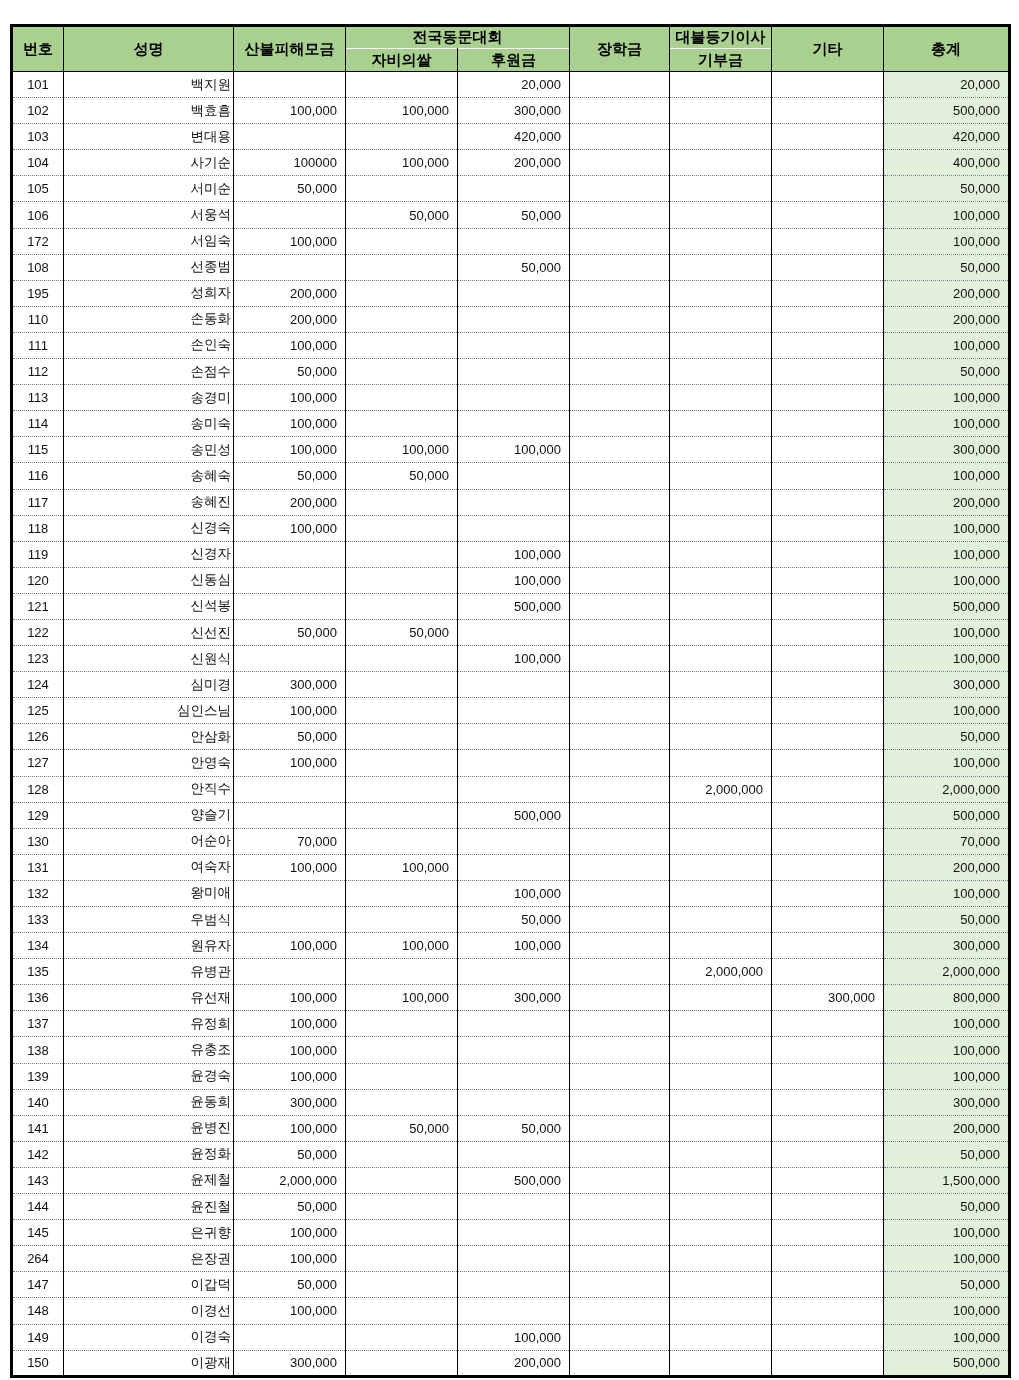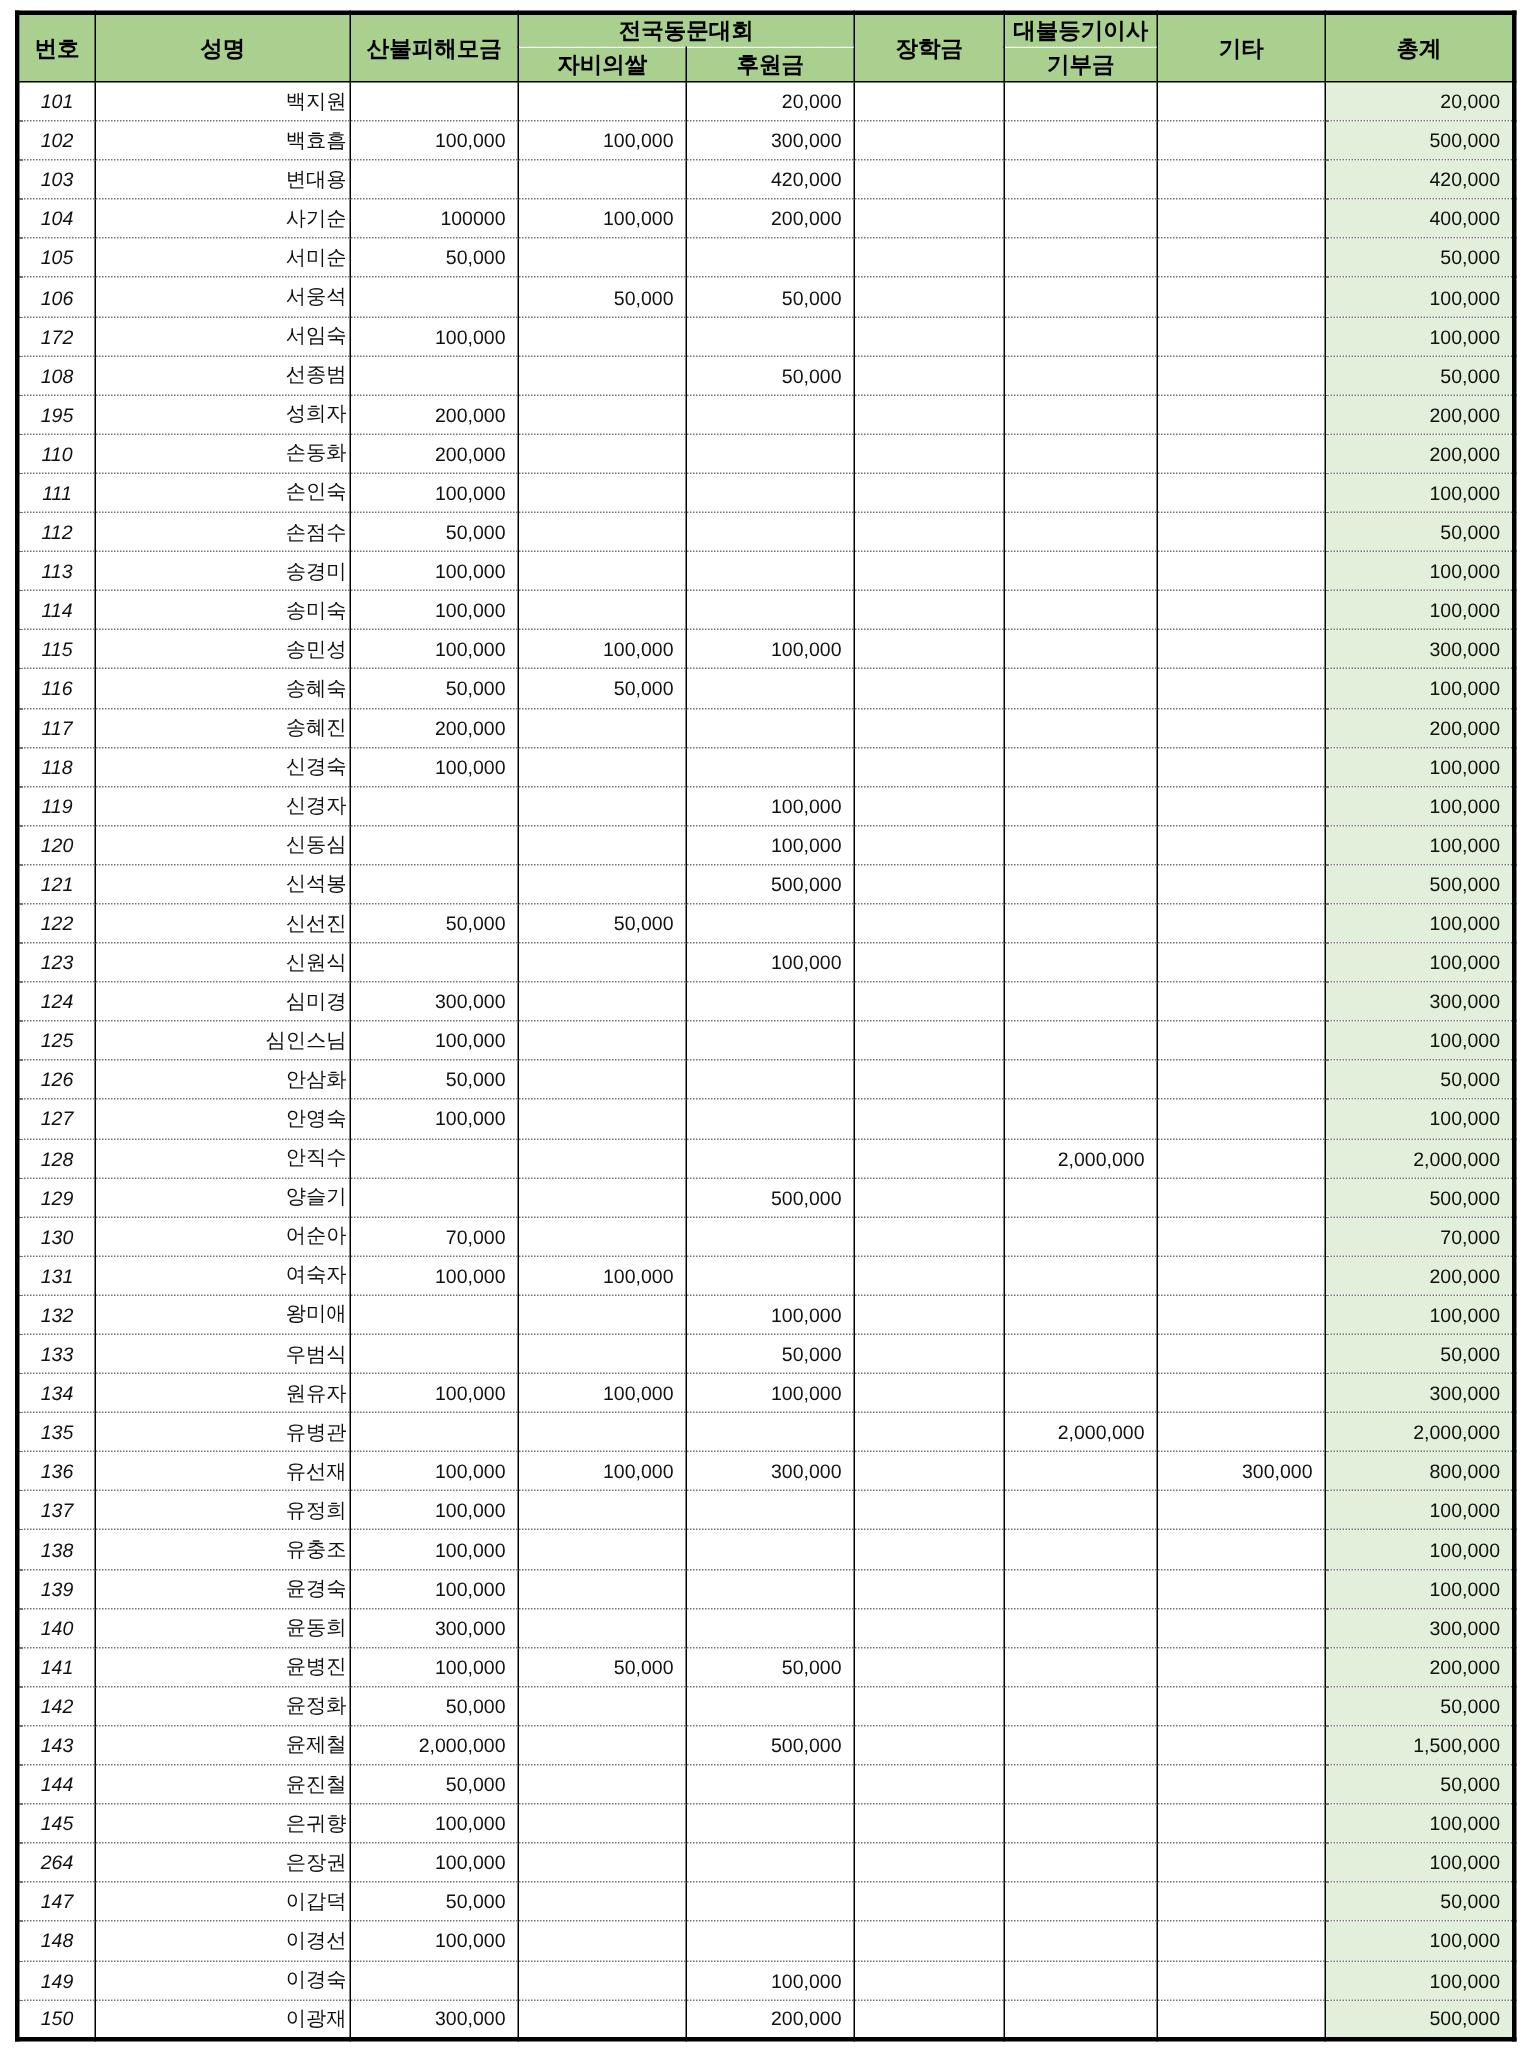--- a/index.html
+++ b/index.html
@@ -5,21 +5,21 @@
   * { box-sizing: border-box; }
   html, body {
     margin: 0; padding: 0;
     width: 1019px; height: 1380px;
     background: #ffffff;
     font-family: "Liberation Sans", "DejaVu Sans", sans-serif;
     color: #111111;
   }
   .sheet {
     position: absolute;
-    left: 10px; top: 7px;
+    left: 10px; top: 24px;
   }
   table.donation {
     border-collapse: collapse;
     table-layout: fixed;
     width: 998px;
     border: 3px solid #000000;
   }
   th, td {
     overflow: hidden;
     white-space: nowrap;
@@ -39,21 +39,21 @@
   tbody td {
     height: 26.1px;
     font-size: 13px;
     border-left: 1px solid #000000;
     border-right: 1px solid #000000;
     border-top: 1px dotted #737373;
     border-bottom: 1px dotted #737373;
     padding: 0 2px;
     background: #ffffff;
   }
-  tbody td:nth-child(1) { text-align: center; font-style: italic; }
+  tbody td:nth-child(1) { text-align: center; }
   tbody td:nth-child(2) { text-align: right; font-size: 13.5px; }
   tbody td:nth-child(n+3) { text-align: right; padding-right: 8px; }
   tbody td:nth-child(9) { background: #E2EFDA; }
   tbody tr:first-child td { border-top: 1px solid #000000; }
 </style>
 </head>
 <body>
 
 <div class="sheet">
   <table class="donation">

